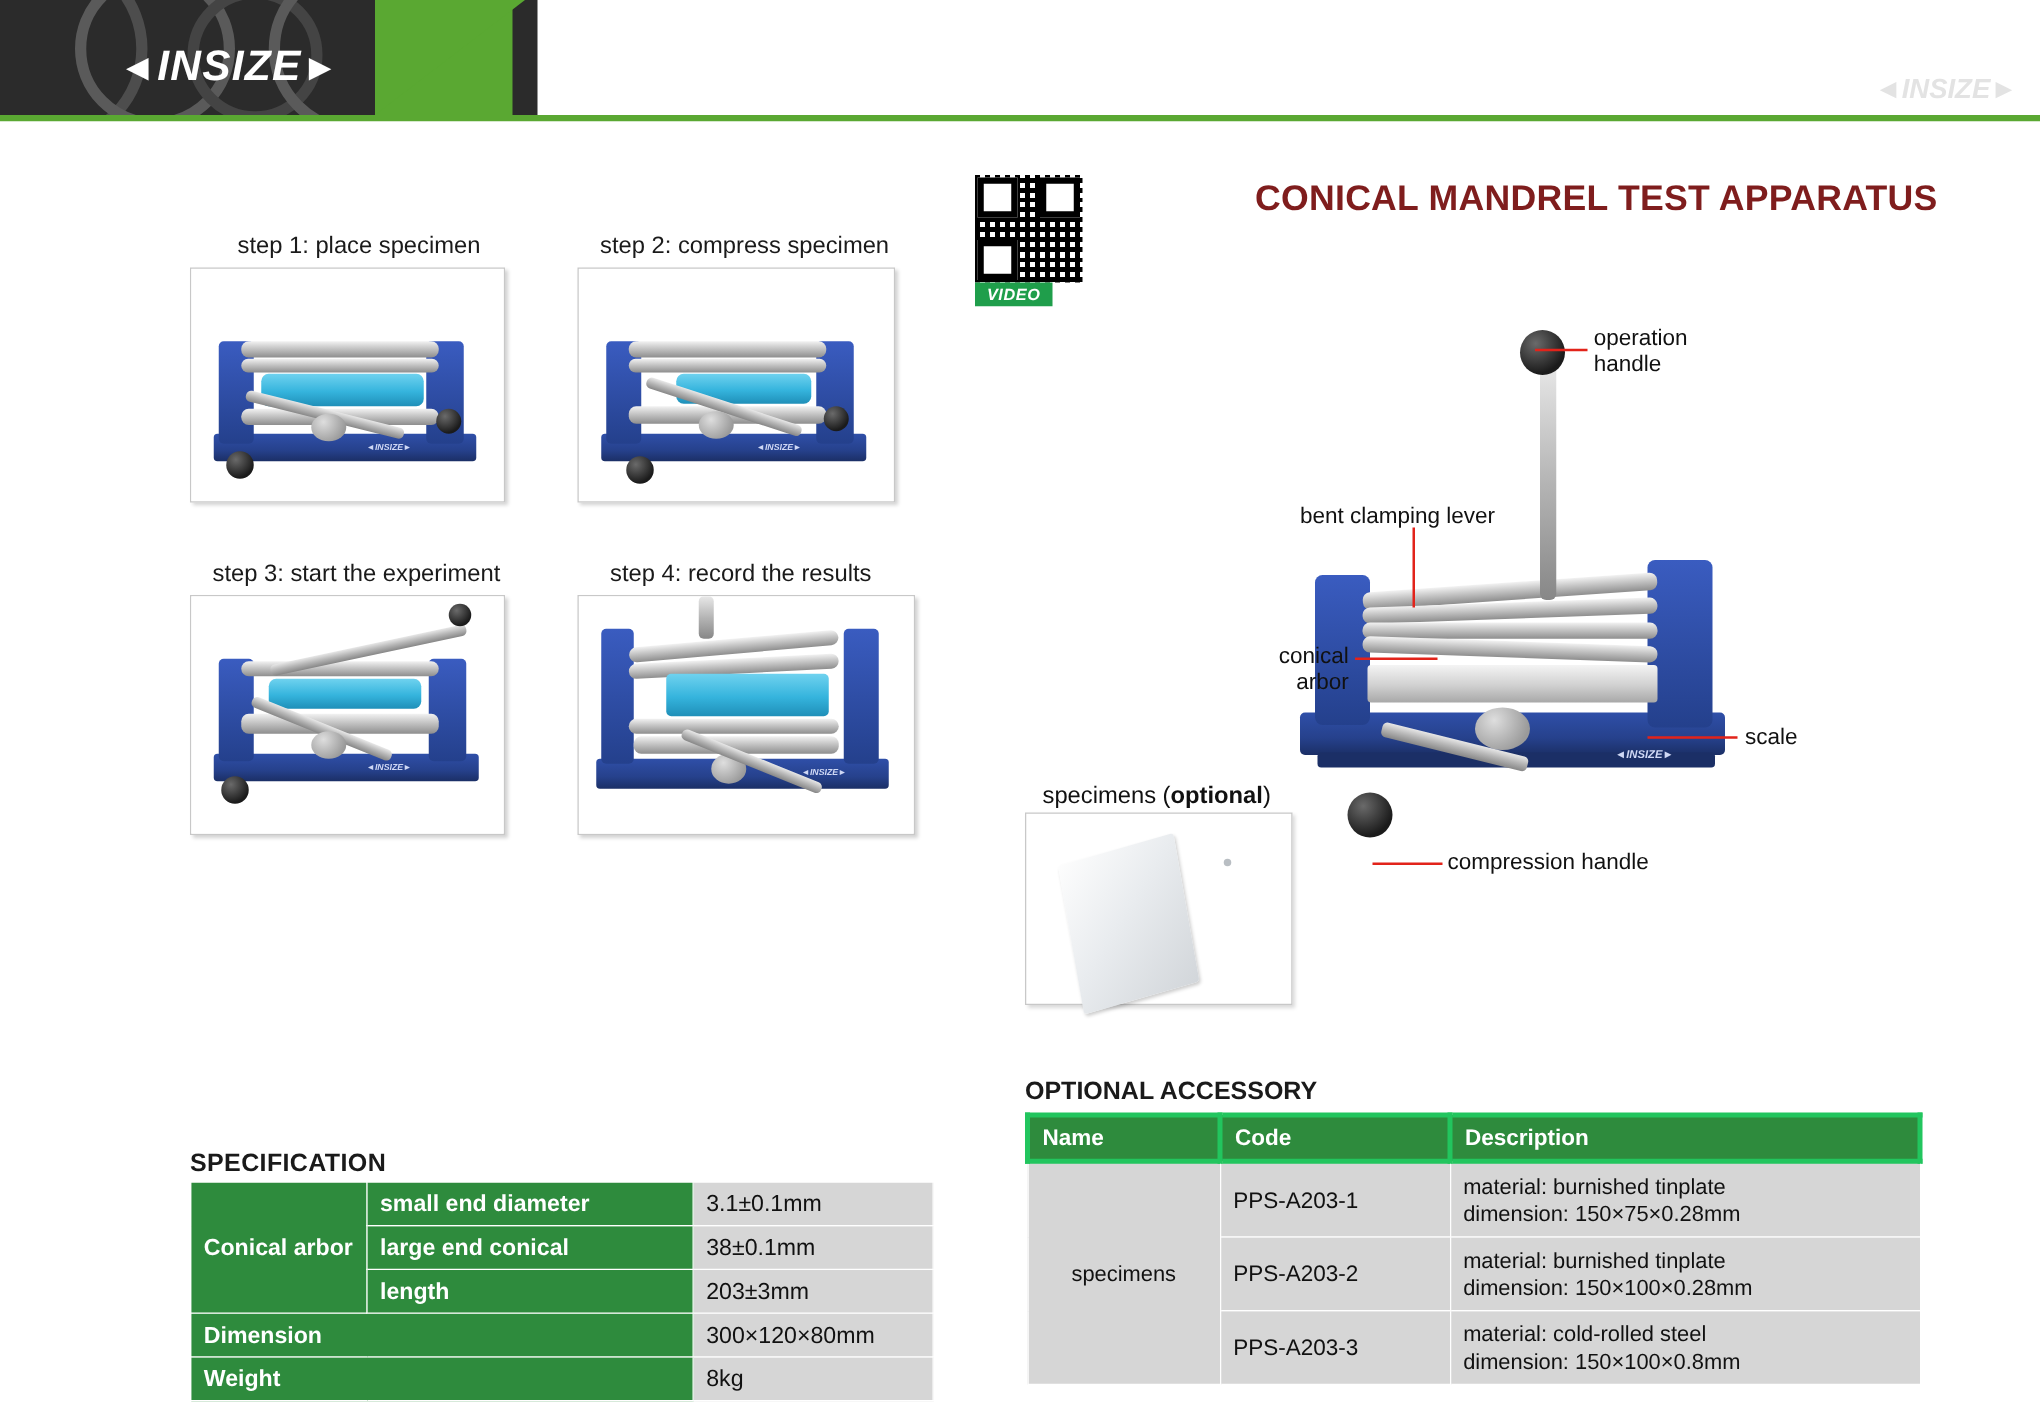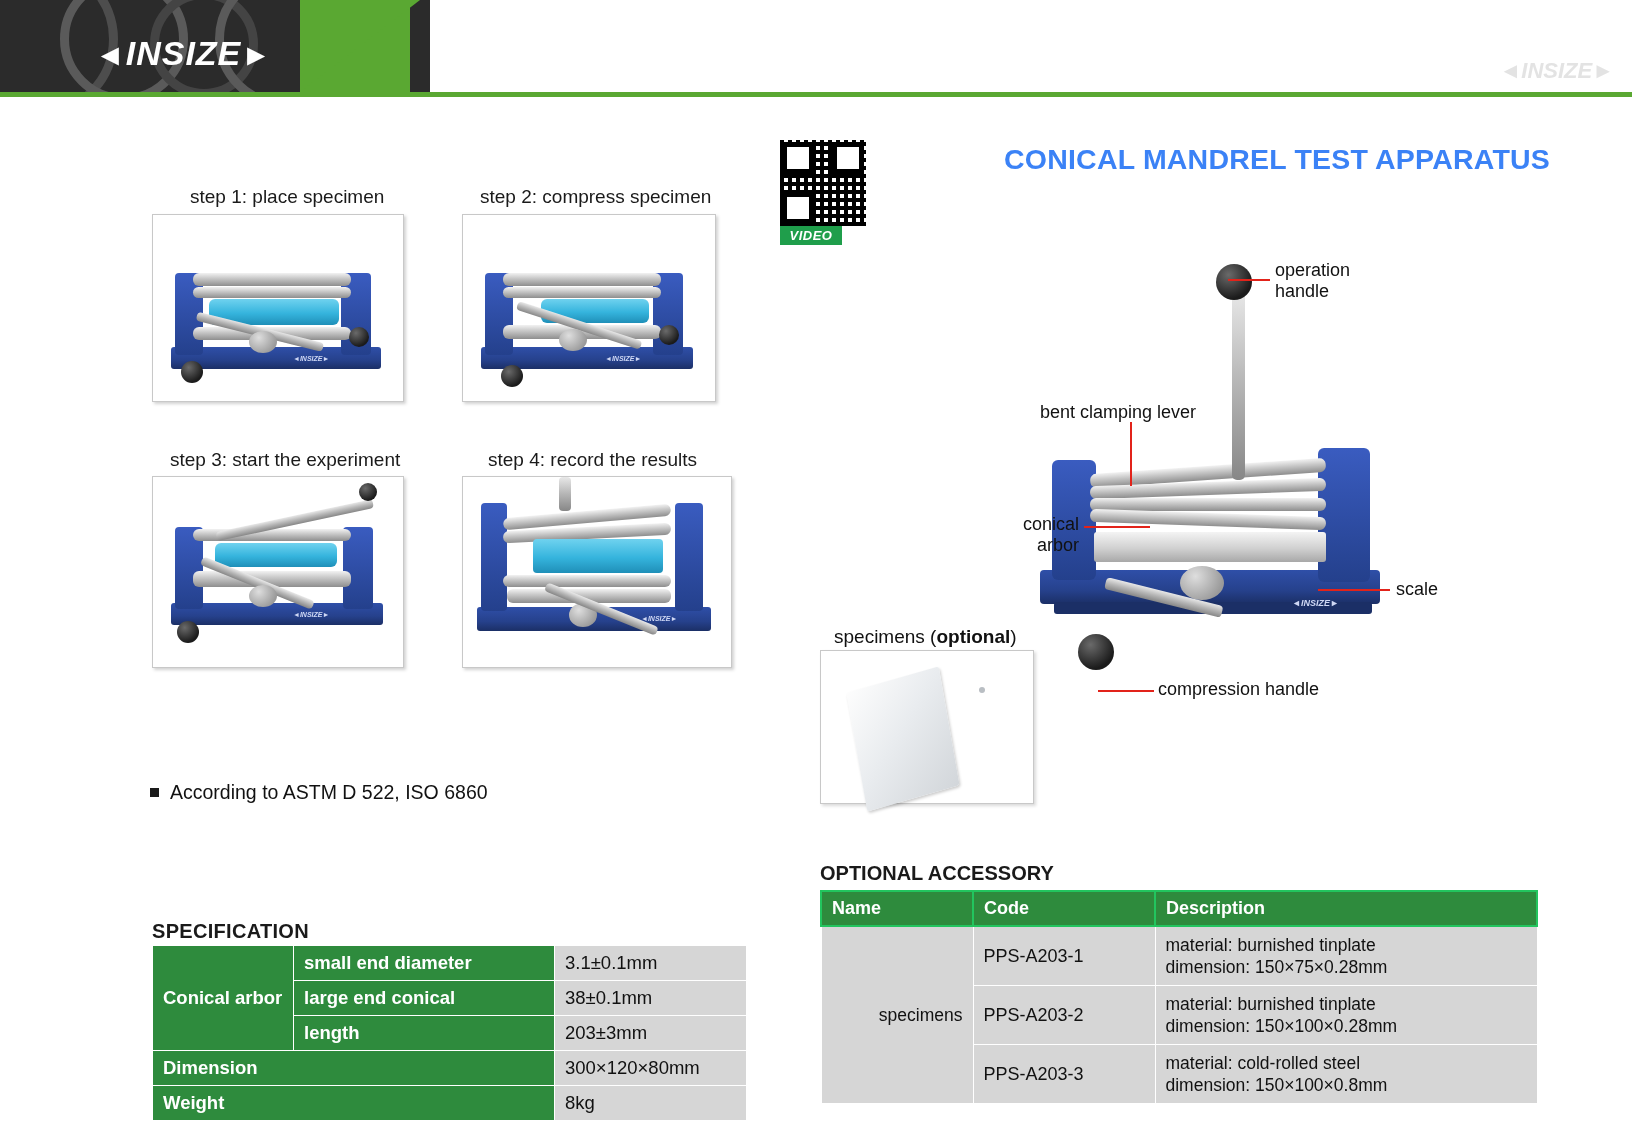--- a/index.html
+++ b/index.html
@@ -242,21 +242,21 @@
     position: absolute;
     left: 860px; top: 142px;
     width: 690px;
     text-align: right;
   }
   .title-line {
     font-size: 28.5px;
     font-weight: bold;
     letter-spacing: 0.2px;
     line-height: 34px;
-    color: #3b82f6;
+    color: #7f1d1d;
     padding-left: 40px;
   }
 
   
   .diag-label {
     position: absolute;
     font-size: 18px;
     color: #111;
     line-height: 21px;
   }
@@ -317,21 +317,21 @@
     width: 718px;
     border-collapse: collapse;
     font-size: 17.5px;
   }
   .oa-table th {
     background: #2e8b3d;
     color: #ffffff;
     text-align: left;
     font-weight: bold;
     padding: 6px 10px;
-    border: 2px solid #22c55e;
+    border: 4px solid #22c55e;
     font-size: 18px;
   }
   .oa-table td {
     background: #d6d6d6;
     border: 1px solid #ffffff;
     padding: 7px 10px;
     vertical-align: middle;
     color: #111;
   }
   .oa-code { font-weight: normal; font-size: 18px; }
@@ -431,24 +431,20 @@
     <div class="roller" style="left:40px; top:98px; width:168px; height:12px;"></div>
     <div class="roller" style="left:44px; top:112px; width:164px; height:14px;"></div>
     <div class="handle-bar" style="left:96px; top:0px; width:12px; height:34px;"></div>
     <div class="puck" style="left:106px; top:126px; width:28px; height:24px;"></div>
     <div class="handle-bar" style="left:74px; top:150px; width:120px; height:9px; transform:rotate(22deg); transform-origin:right center;"></div>
     <div class="tiny-logo" style="left:178px; top:138px;">◄INSIZE►</div>
   </div>
 </div>
 
 <div class="bullets">
-  <div class="bullet-row">
-    <div class="bullet-mark"></div>
-    <div class="bullet-text">According to ASTM D 522, ISO 6860</div>
-  </div>
 </div>
 
 <div class="spec-title">SPECIFICATION</div>
 <table class="spec-table">
   <tbody>
       <tr>
     <td class="sp-green" rowspan="3" style="width:120px;">Conical arbor</td>
     <td class="sp-green" style="width:240px;">small end diameter</td>
     <td class="sp-grey">3.1±0.1mm</td>
   </tr>
@@ -539,21 +535,21 @@
 
 <div class="oa-title">OPTIONAL ACCESSORY</div>
 <table class="oa-table">
   <tbody>
       <tr>
     <th style="width:130px;">Name</th>
     <th style="width:160px;">Code</th>
     <th>Description</th>
   </tr>
   <tr>
-    <td rowspan="3" style="text-align:right;">specimens</td>
+    <td rowspan="3" style="text-align:center;">specimens</td>
     <td class="oa-code">PPS-A203-1</td>
     <td class="oa-desc">
       <div>material: burnished tinplate</div>
       <div>dimension: 150×75×0.28mm</div>
     </td>
   </tr>
   <tr>
     <td class="oa-code">PPS-A203-2</td>
     <td class="oa-desc">
       <div>material: burnished tinplate</div>

